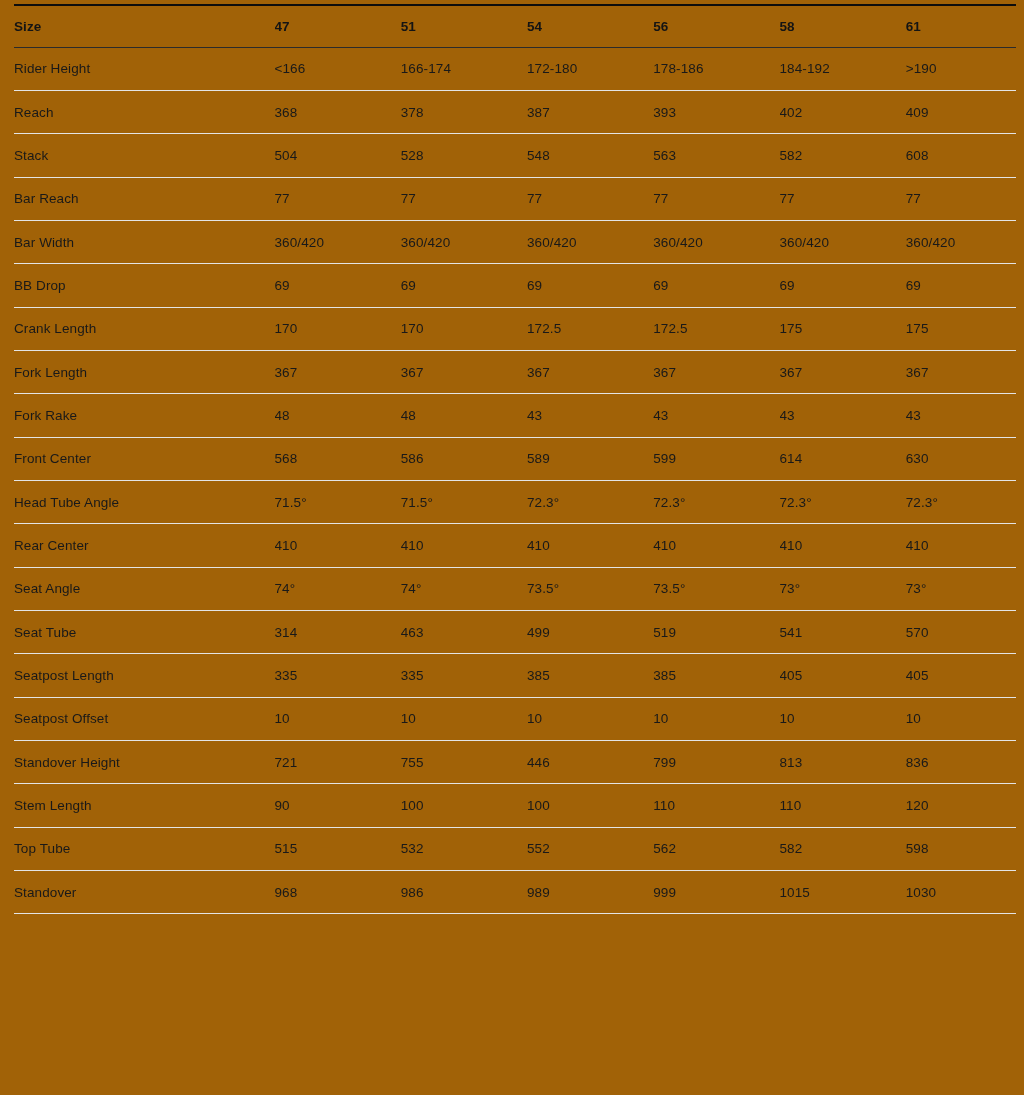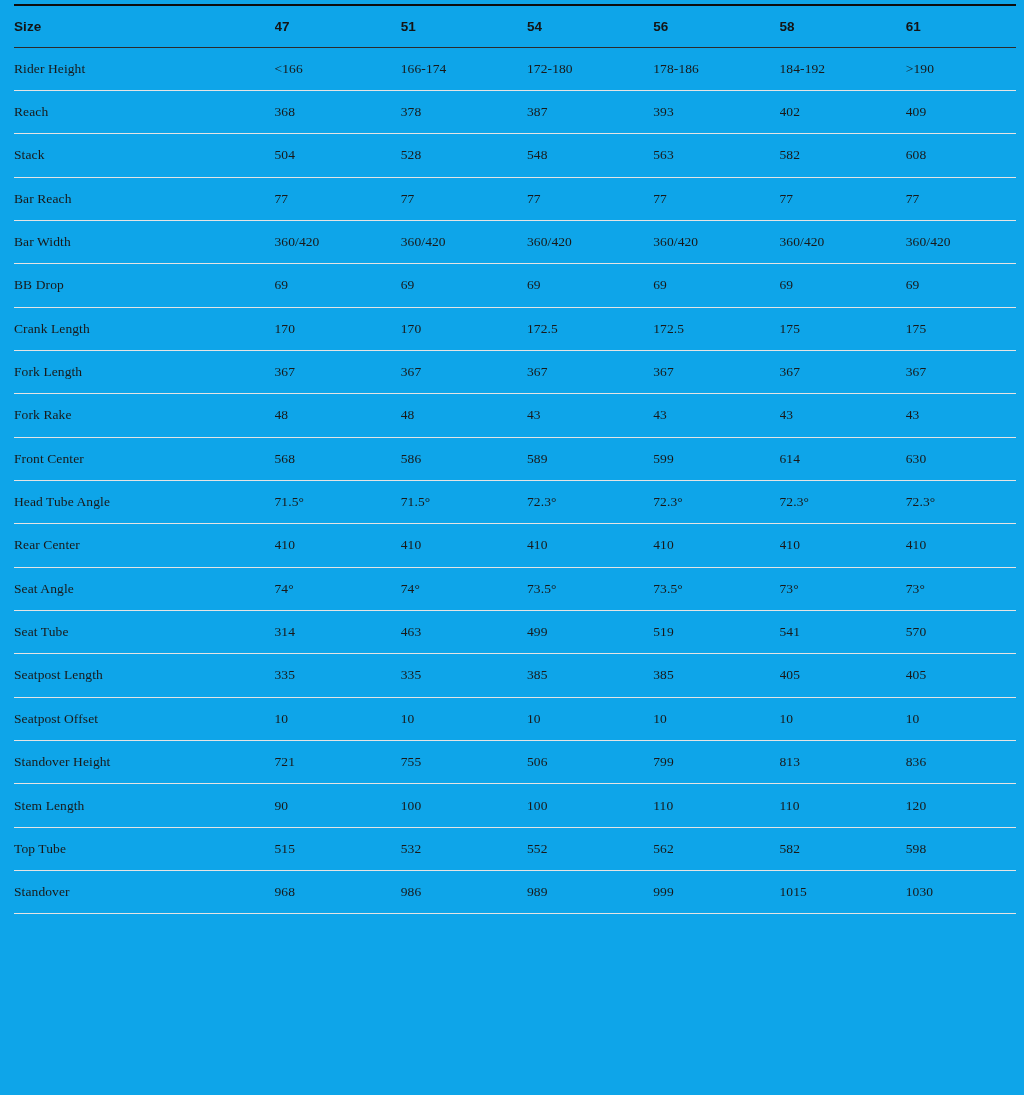--- a/index.html
+++ b/index.html
@@ -7,21 +7,21 @@
     padding: 0;
     background: #ffffff;
     font-family: "Liberation Sans", sans-serif;
     color: #191919;
   }
   .page {
     width: 1024px;
     height: 1095px;
     box-sizing: border-box;
     padding: 4px 8px 0 14px;
-    background: #0ea5e9;
+    background: #a16207;
     overflow: hidden;
   }
   table.geo {
     width: 100%;
     border-collapse: collapse;
     table-layout: fixed;
     border-top: 2.5px solid #0d0d0d;
   }
   table.geo th, table.geo td {
     text-align: left;
@@ -35,21 +35,20 @@
   thead tr {
     height: 42px;
   }
   thead th {
     font-weight: 700;
     color: #141414;
     border-bottom: 1.5px solid #2b2b2b;
   }
   tbody tr {
     height: 43.35px;
-    font-family: Liberation Serif, serif;
   }
   tbody th, tbody td {
     font-weight: 400;
     border-bottom: 1px solid #e4e4e4;
   }
 </style>
 </head>
 <body>
 
 <div class="page">
@@ -216,21 +215,21 @@
           <td>10</td>
           <td>10</td>
           <td>10</td>
           <td>10</td>
           <td>10</td>
         </tr>
         <tr>
           <th scope="row">Standover Height</th>
           <td>721</td>
           <td>755</td>
-          <td>506</td>
+          <td>446</td>
           <td>799</td>
           <td>813</td>
           <td>836</td>
         </tr>
         <tr>
           <th scope="row">Stem Length</th>
           <td>90</td>
           <td>100</td>
           <td>100</td>
           <td>110</td>

